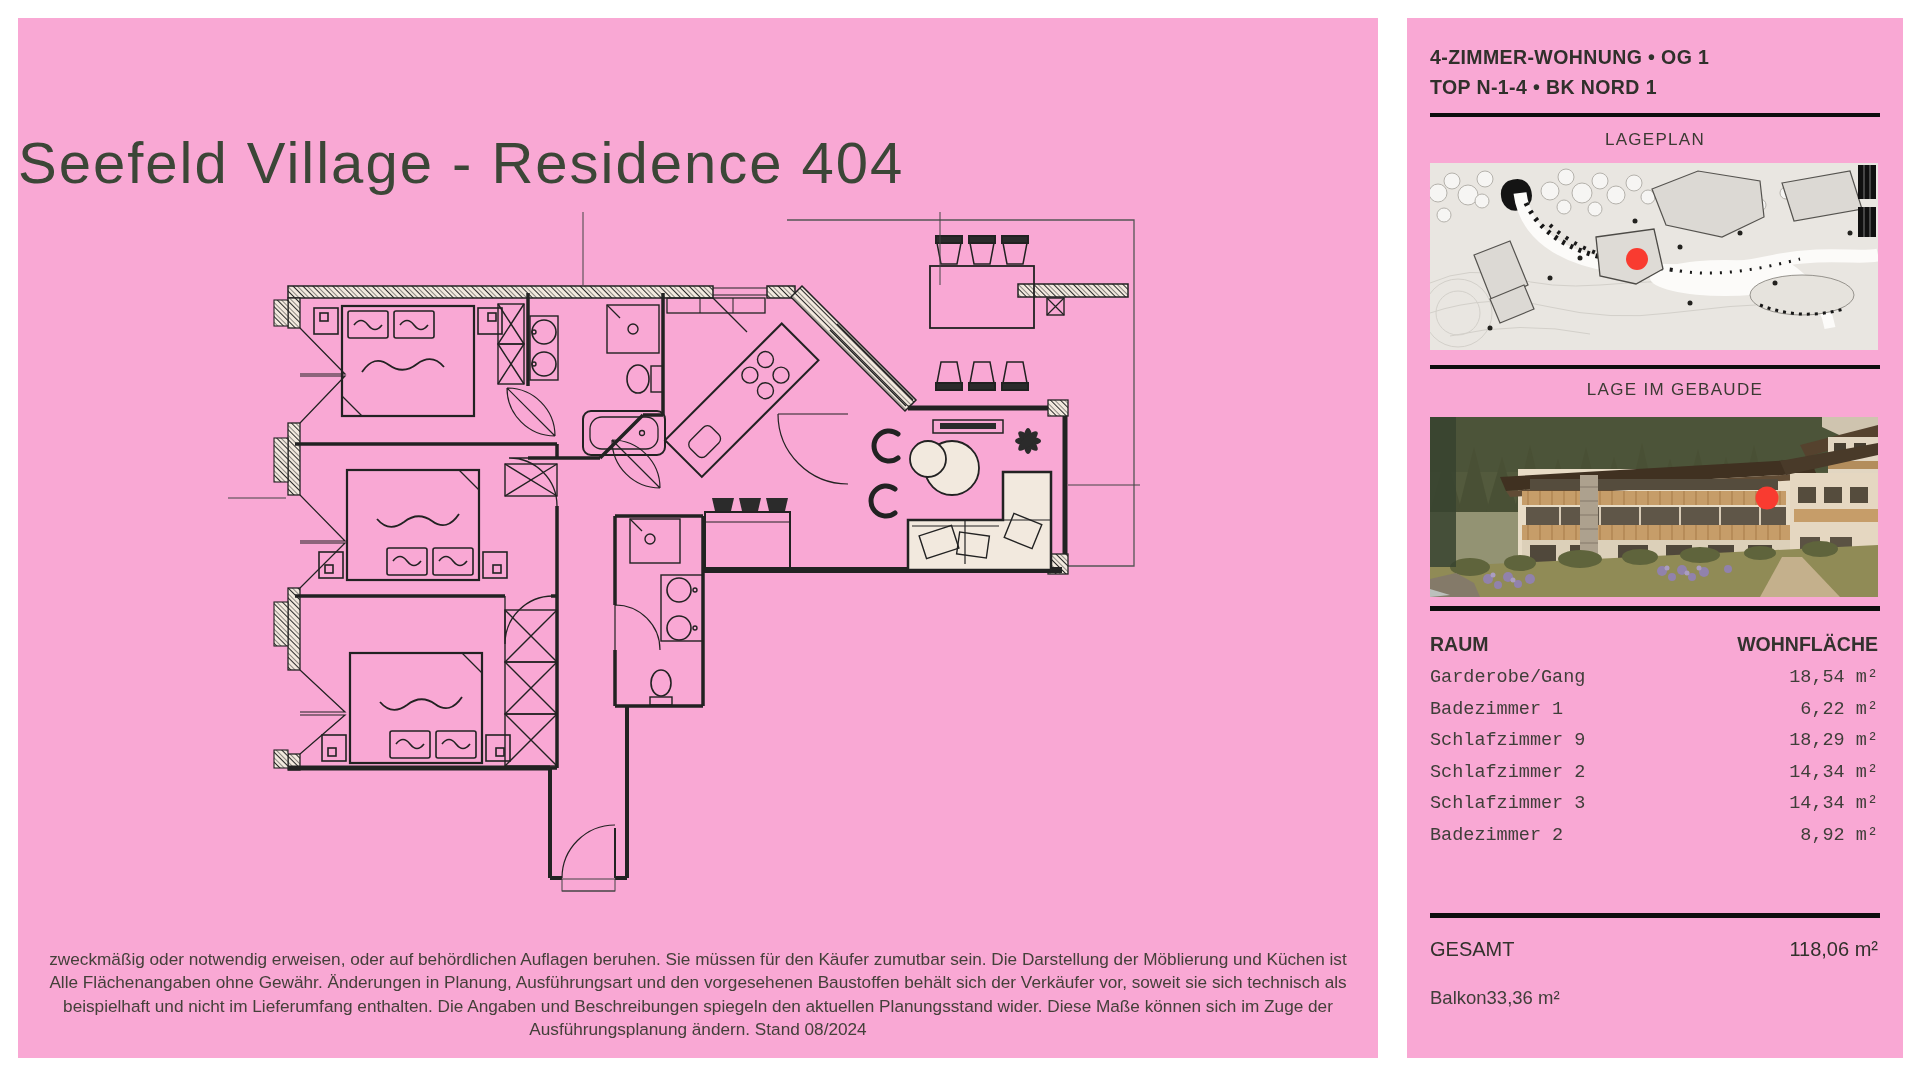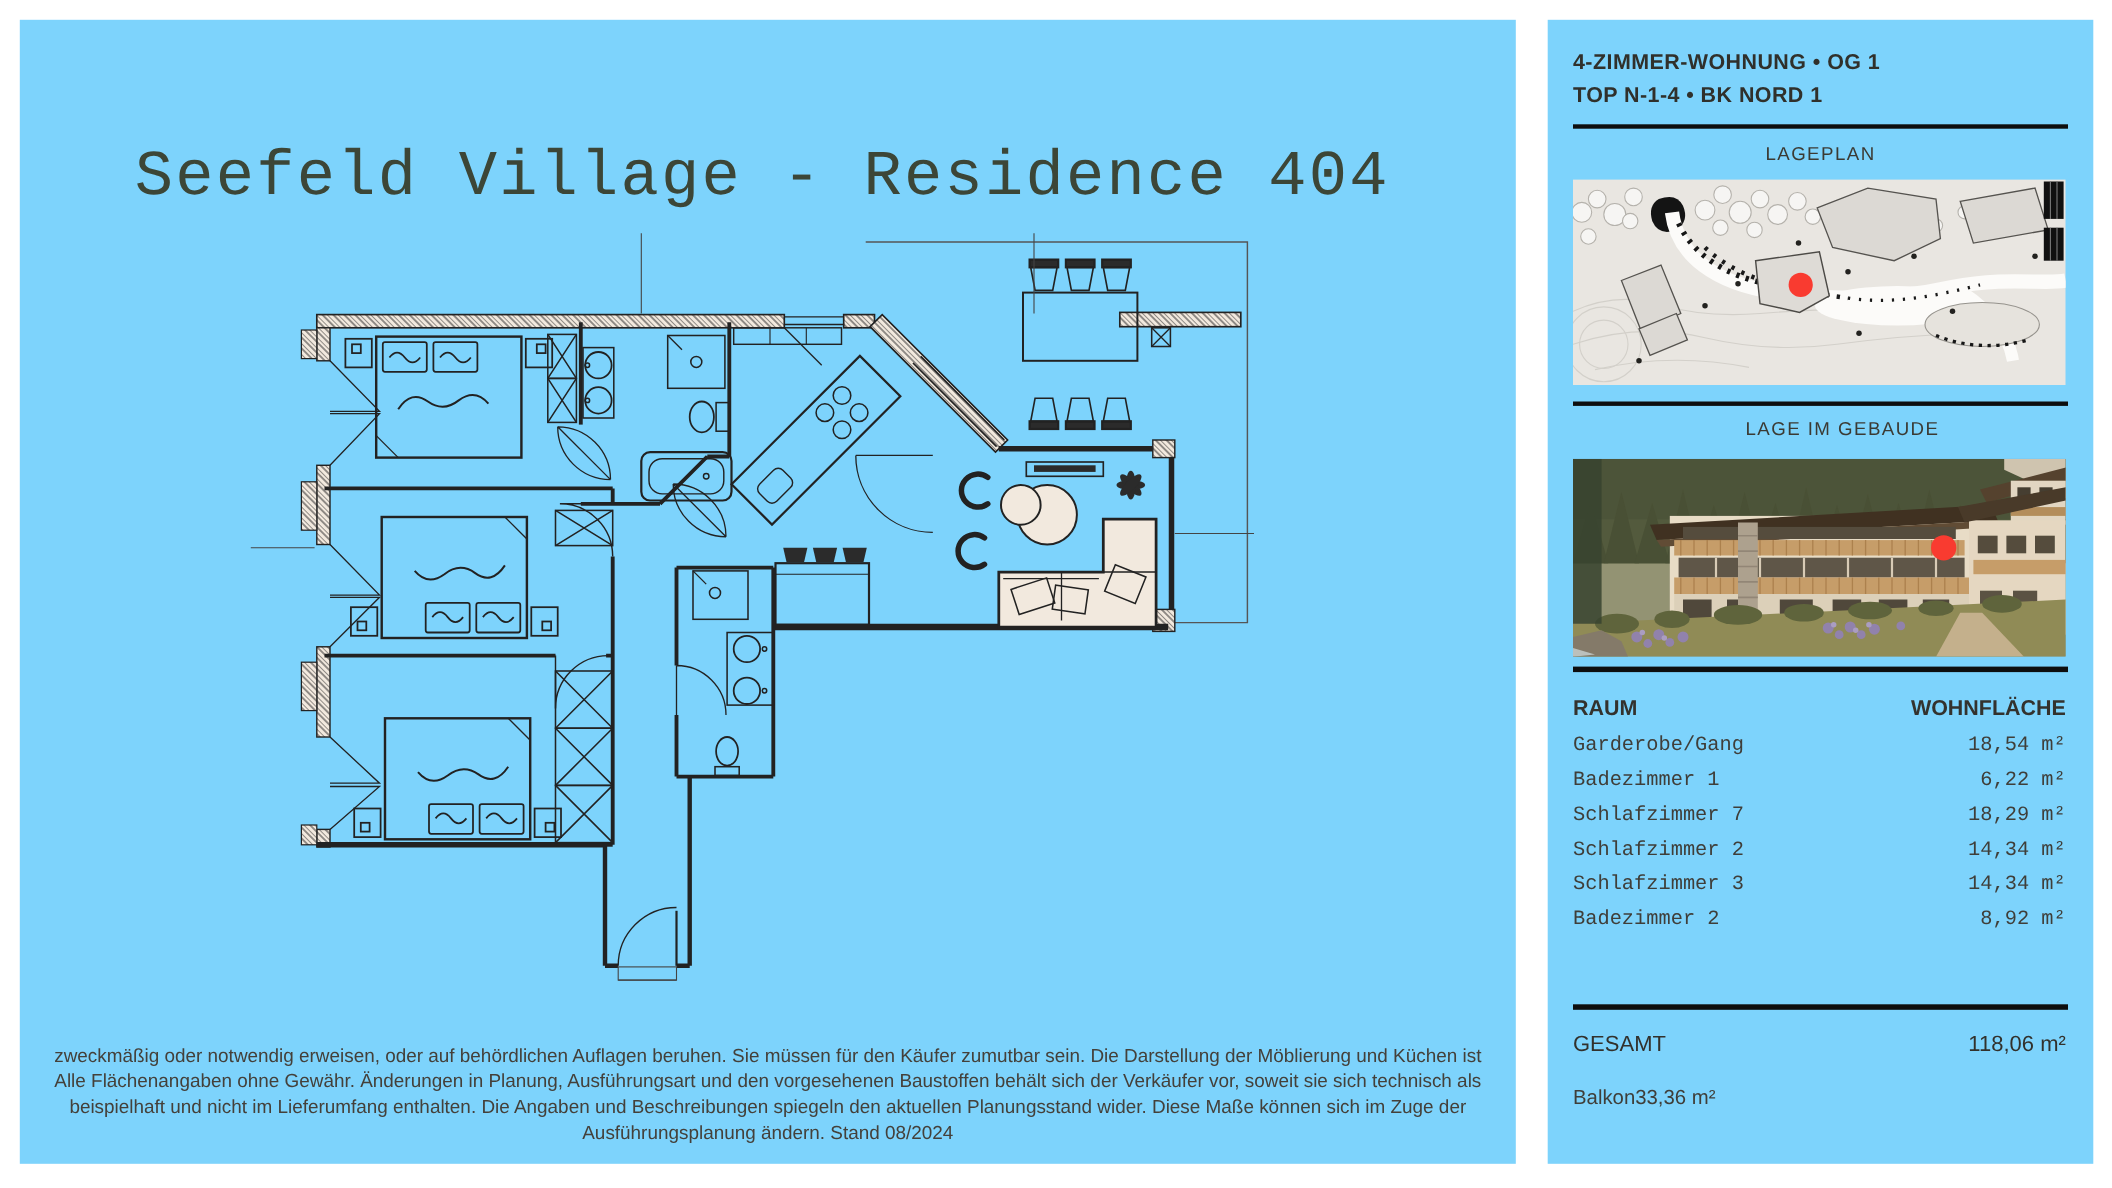--- a/index.html
+++ b/index.html
@@ -1,22 +1,22 @@
 <!DOCTYPE html>
 <html><head>
 <meta charset="utf-8">
 <style>
   html,body{margin:0;padding:0;background:#fff;}
   .page{position:relative;width:1920px;height:1080px;background:#ffffff;overflow:hidden;
         font-family:"Liberation Sans",sans-serif;}
-  .panel{position:absolute;background:#7dd3fc;}
+  .panel{position:absolute;background:#f9a8d4;}
   .left-panel{left:18px;top:18px;width:1360px;height:1040px;}
   .sidebar{left:1407px;top:18px;width:496px;height:1040px;}
-  .title{position:absolute;left:0;right:10px;top:72px;text-align:center;
-         font-family:Liberation Mono, monospace;font-size:58px;font-weight:400;
+  .title{position:absolute;left:0;right:10px;top:72px;text-align:left;
+         font-family:Liberation Sans, sans-serif;font-size:58px;font-weight:400;
          letter-spacing:2px;color:#3c4637;}
   .plan-wrap{position:absolute;left:207px;top:193px;width:925px;height:700px;}
   .disclaimer{position:absolute;left:30px;top:930px;width:1300px;text-align:center;
               font-size:17.2px;line-height:23.4px;color:#44403a;}
   
   .sb-h1{position:absolute;left:23px;top:28px;font-size:19.5px;font-weight:600;
          letter-spacing:.4px;color:#30302b;}
   .sb-h2{position:absolute;left:23px;top:58px;font-size:19.5px;font-weight:600;
          letter-spacing:.4px;color:#30302b;}
   .rule{position:absolute;left:23px;width:450px;height:4px;background:#0e0e0e;}
@@ -417,21 +417,21 @@
     <span class="rname">Garderobe/Gang</span>
     <span class="rarea">18,54 m²</span>
   </div>
 
   <div class="trow">
     <span class="rname">Badezimmer 1</span>
     <span class="rarea">6,22 m²</span>
   </div>
 
   <div class="trow">
-    <span class="rname">Schlafzimmer 7</span>
+    <span class="rname">Schlafzimmer 9</span>
     <span class="rarea">18,29 m²</span>
   </div>
 
   <div class="trow">
     <span class="rname">Schlafzimmer 2</span>
     <span class="rarea">14,34 m²</span>
   </div>
 
   <div class="trow">
     <span class="rname">Schlafzimmer 3</span>

